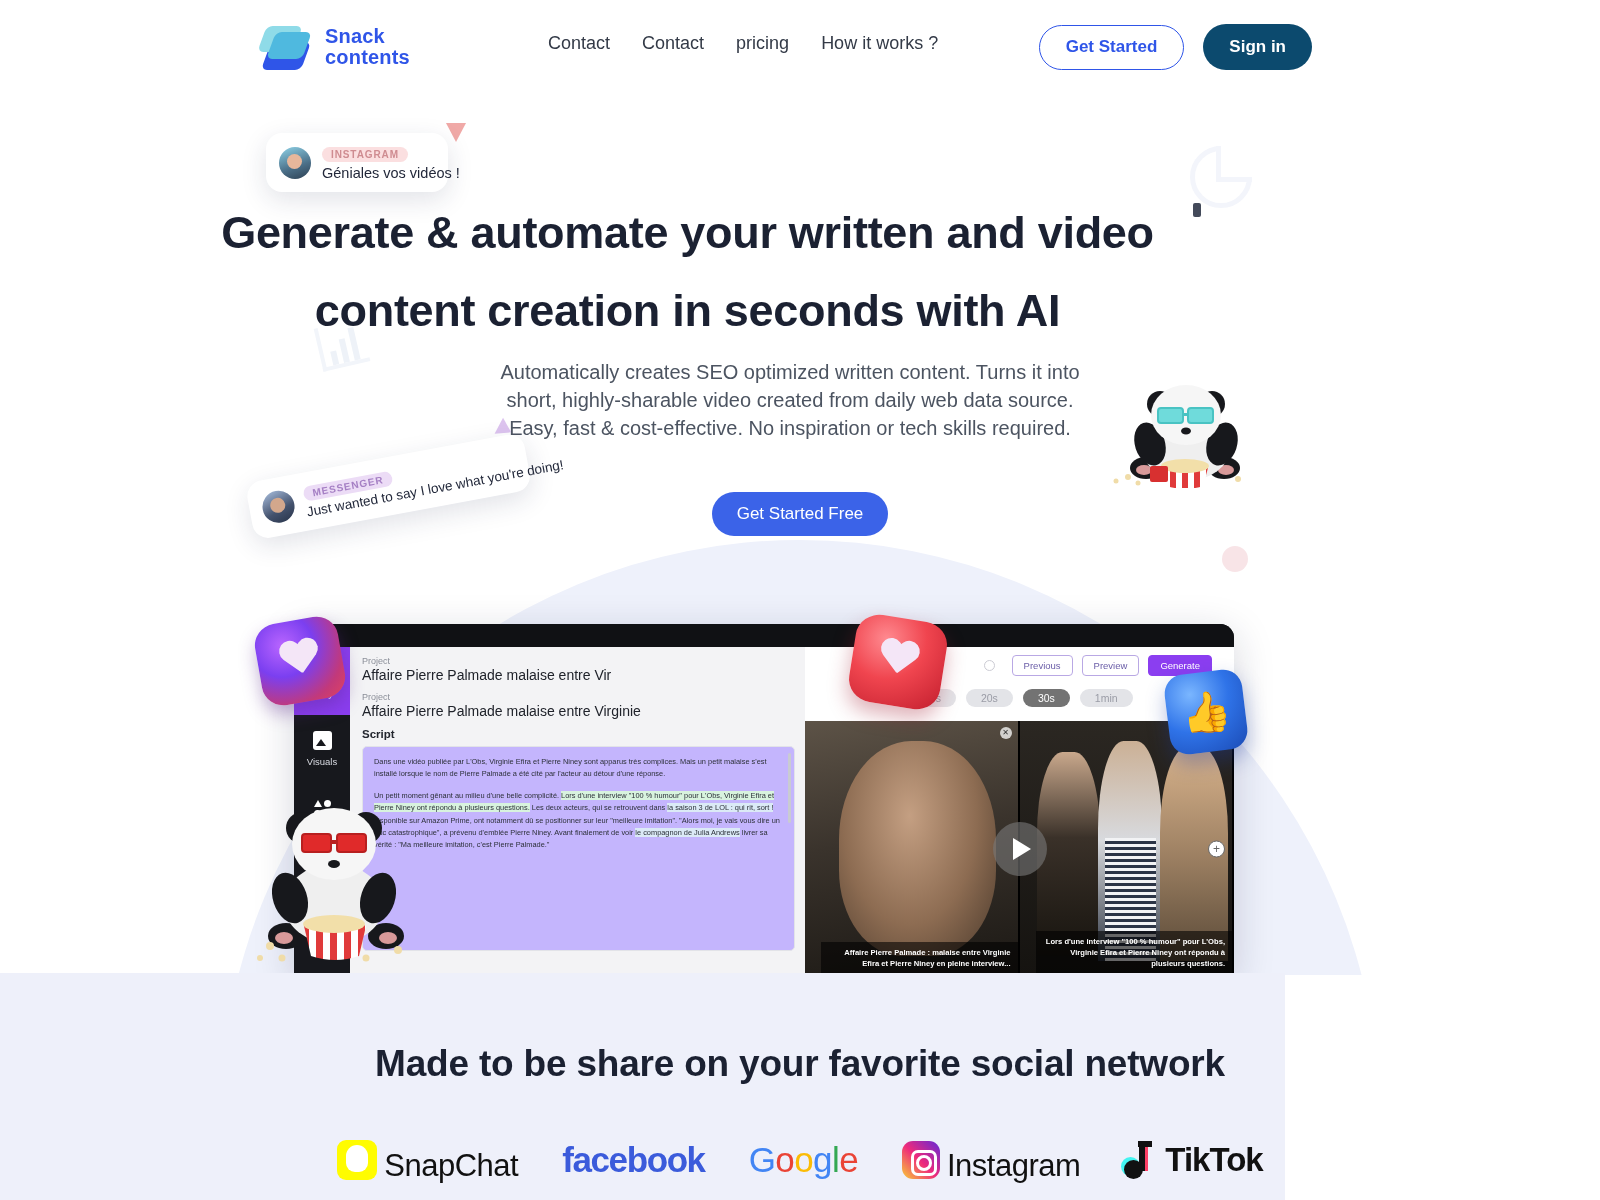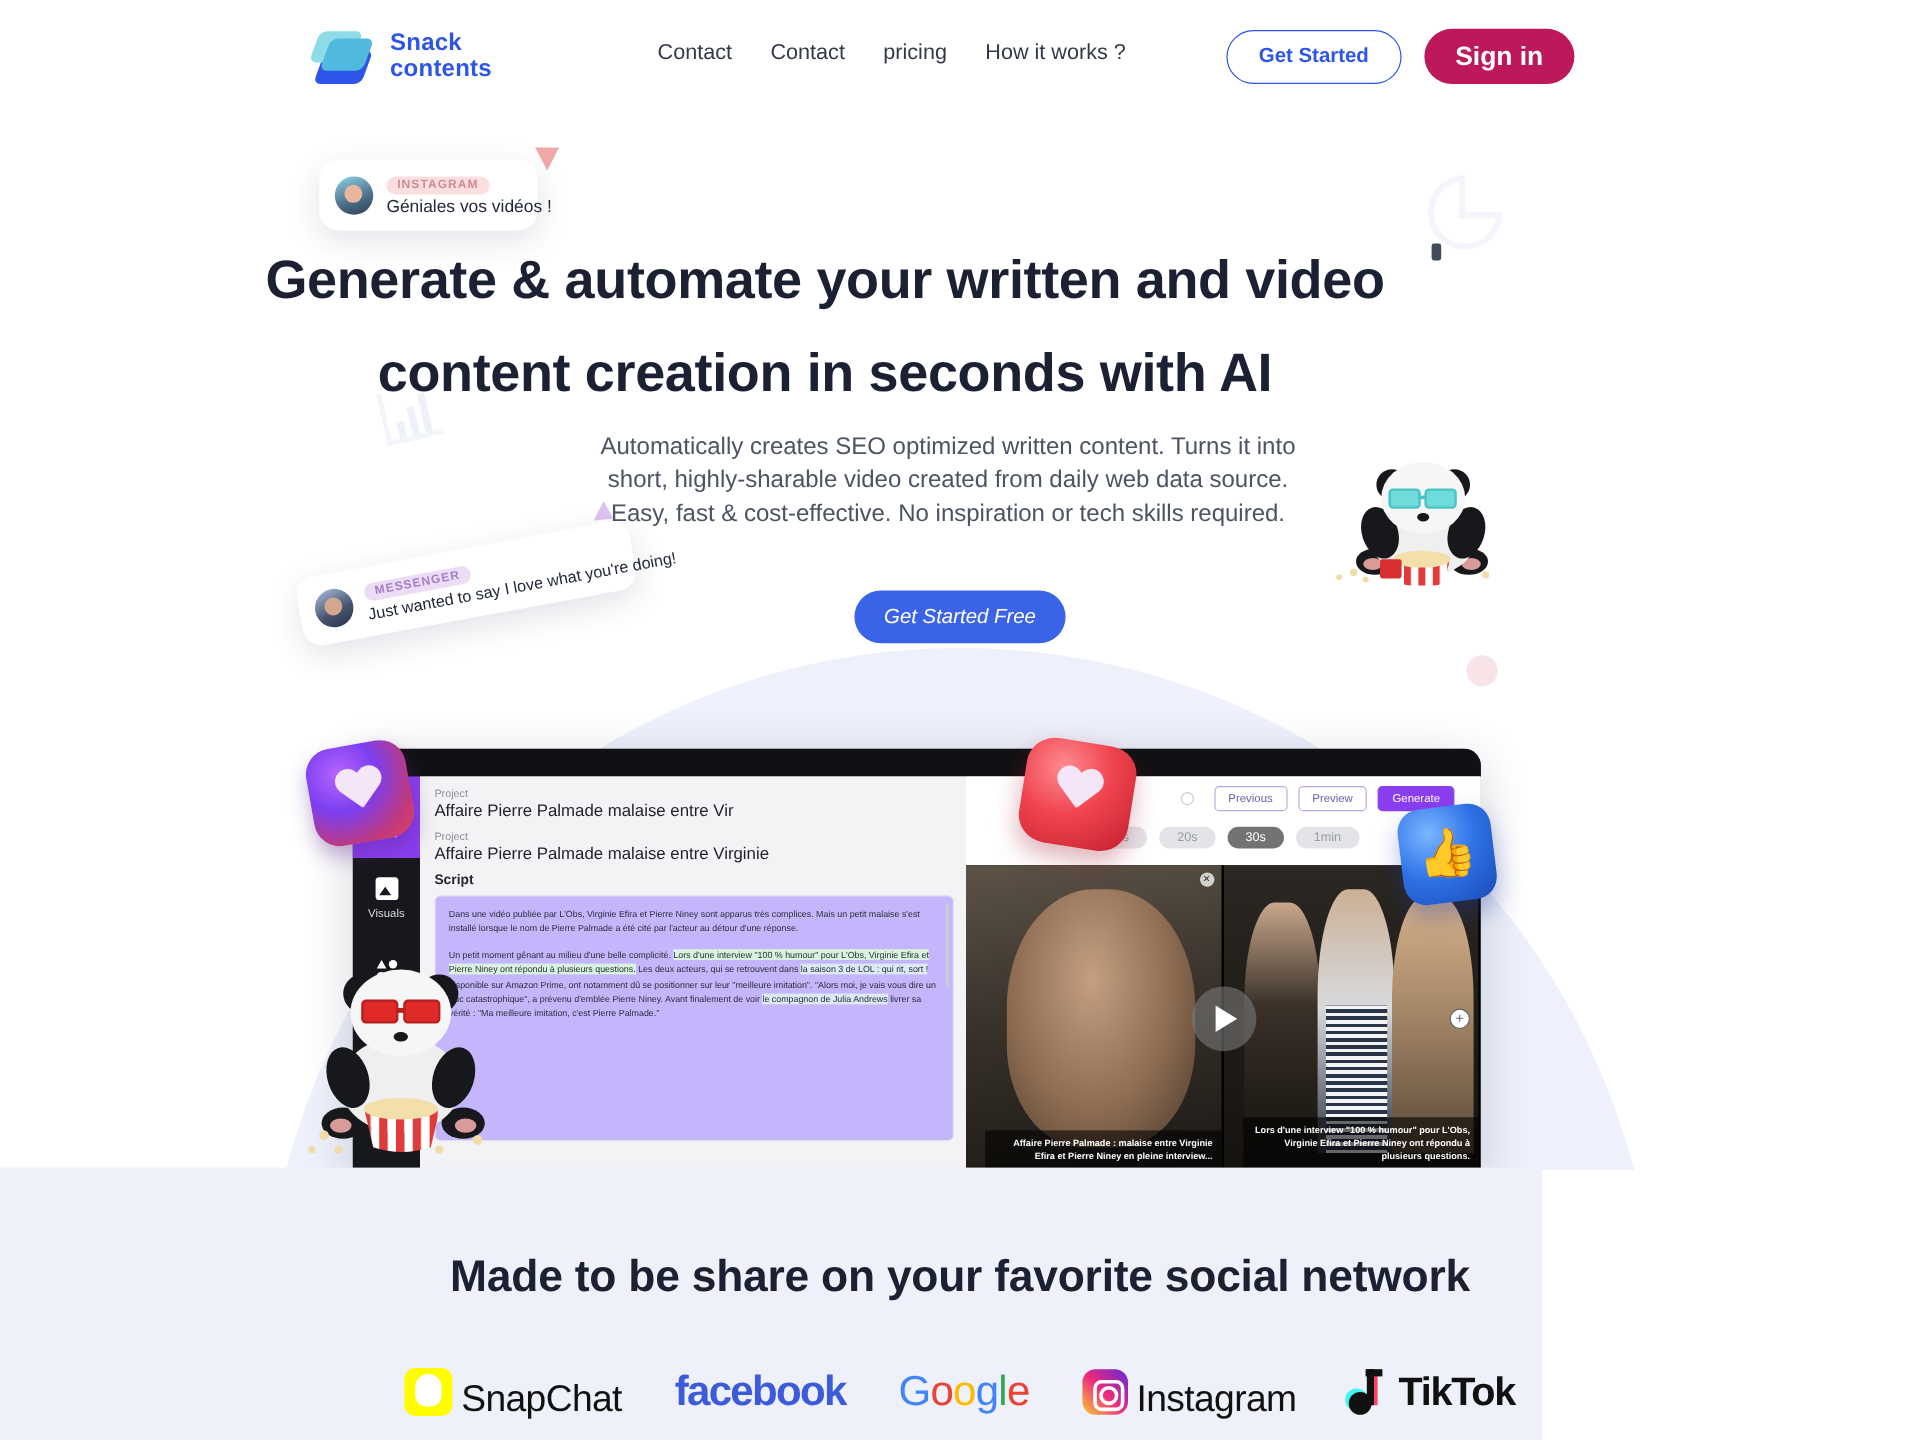--- a/index.html
+++ b/index.html
@@ -29,22 +29,22 @@
   .nav{position:absolute;left:548px;top:31px;display:flex;gap:32px;align-items:flex-start;}
   .nav a{font-size:18px;color:#333a47;text-decoration:none;line-height:24px;white-space:nowrap;}
 
   .hdr-actions{position:absolute;right:288px;top:24px;display:flex;gap:19px;align-items:center;}
   .btn-outline{
     border:1.5px solid #2f55e8;color:#2f55e8;background:#fff;
     border-radius:28px;padding:0 26px;height:45px;line-height:42px;
     font-size:17px;font-weight:600;cursor:pointer;white-space:nowrap;
   }
   .btn-solid{
-    background:#be185d;color:#fff;border:none;border-radius:26px;
-    padding:0 26px;height:46px;line-height:46px;font-size:22px;font-weight:600;
+    background:#0c4a6e;color:#fff;border:none;border-radius:26px;
+    padding:0 26px;height:46px;line-height:46px;font-size:17px;font-weight:600;
     cursor:pointer;white-space:nowrap;
   }
 
   
   .hero{position:absolute;top:0;left:0;width:1600px;height:975px;overflow:hidden;}
   .hero-arc{
     position:absolute;left:50%;transform:translateX(-50%);
     top:540px;width:1160px;height:1160px;border-radius:50%;
     background:#eef1fb;z-index:1;
   }
@@ -53,21 +53,21 @@
     position:absolute;left:0;top:194px;width:1375px;text-align:center;
     font-size:45px;line-height:78px;font-weight:700;color:#1b2132;letter-spacing:-0.3px;
   }
   p.subhead{
     position:absolute;left:500px;top:358px;width:580px;text-align:center;
     font-size:20px;line-height:28px;color:#4c5461;
   }
   .cta{
     position:absolute;left:712px;top:492px;
     background:#3b63e8;color:#fff;border:none;border-radius:28px;
-    width:176px;height:44px;font-size:17px;font-weight:500;cursor:pointer;font-style:italic;
+    width:176px;height:44px;font-size:17px;font-weight:500;cursor:pointer;
   }
 
   
   .bubble{
     position:absolute;background:#fff;border-radius:16px;
     box-shadow:0 8px 26px rgba(30,40,80,.13);
     display:flex;align-items:center;gap:11px;padding:11px 20px 11px 13px;z-index:20;
   }
   .bubble .av{width:32px;height:32px;border-radius:50%;flex:none;overflow:hidden;position:relative;}
   .bubble .tag{

